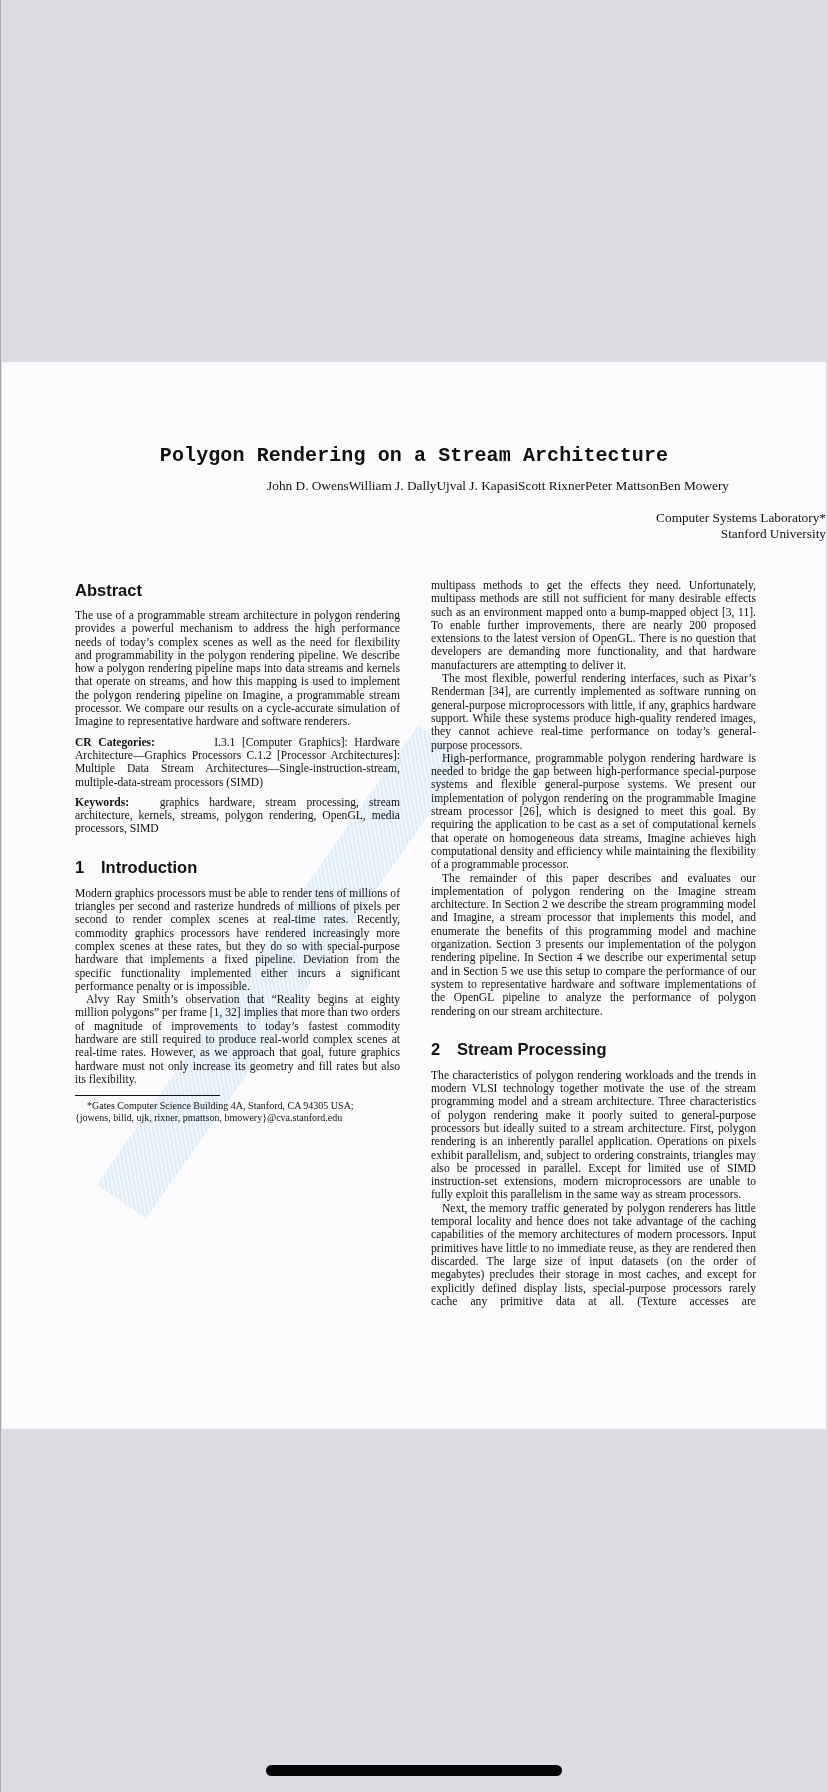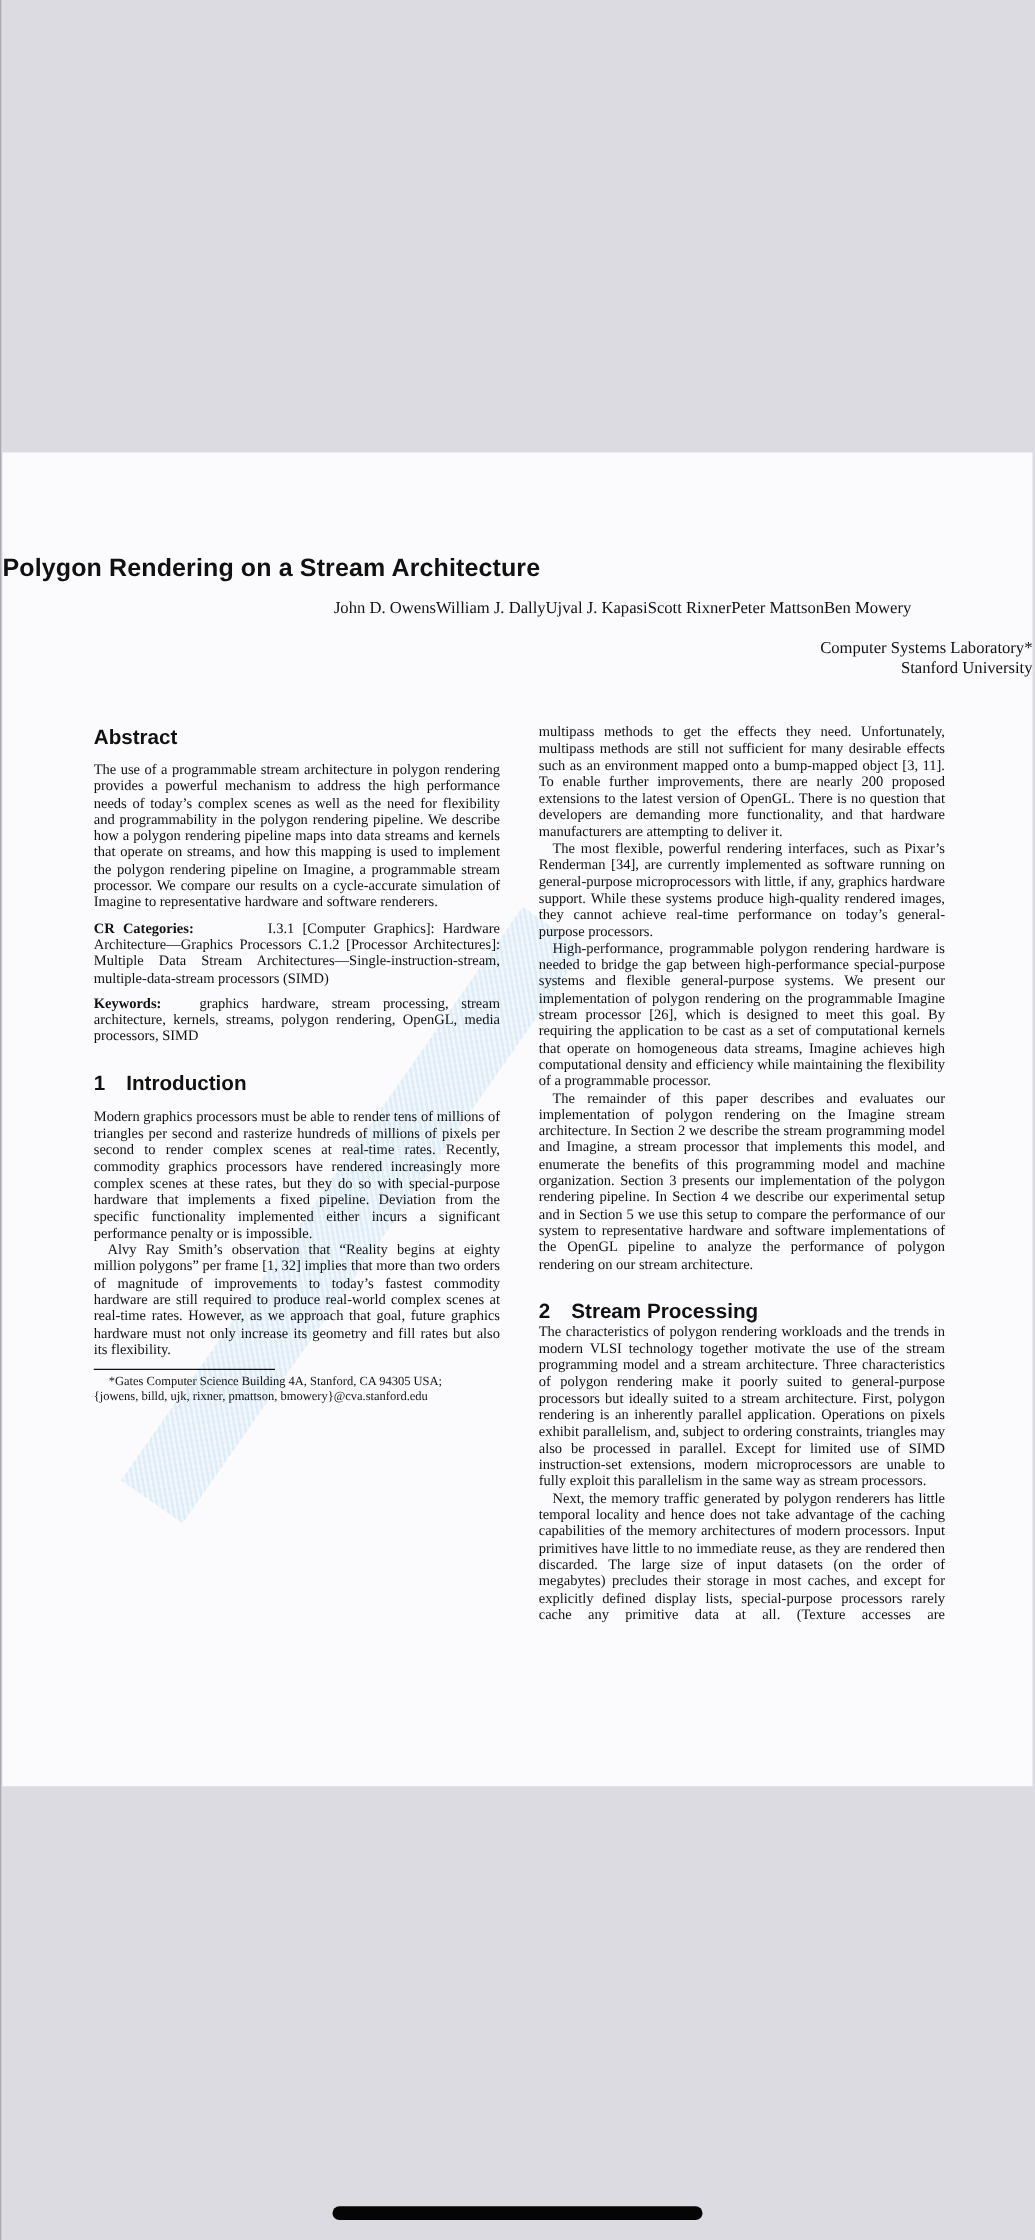--- a/index.html
+++ b/index.html
@@ -19,22 +19,22 @@
     overflow: hidden;
   }
   .watermark {
     position: absolute; left: 250px; top: 330px; width: 60px; height: 560px;
     background: repeating-linear-gradient(45deg, rgba(150,200,235,0.28) 0 2px, rgba(150,200,235,0.10) 2px 4px);
     transform: rotate(35deg);
     transform-origin: center;
     pointer-events: none;
   }
   .title {
-    position: absolute; left: 0; width: 824px; top: 82px; text-align: left;
-    font-family: Liberation Sans, sans-serif; font-weight: bold; font-size: 20px; letter-spacing: 0.1px;
+    position: absolute; left: 0; width: 824px; top: 82px; text-align: center;
+    font-family: Liberation Mono, monospace; font-weight: bold; font-size: 20px; letter-spacing: 0.1px;
   }
   .authors {
     position: absolute; left: 98px; right: 97px; top: 116px;
     display: flex; justify-content: flex-end;
     font-size: 13.3px;
   }
   .affil {
     position: absolute; left: 0; width: 824px; top: 148px; text-align: right;
     font-size: 13.3px; line-height: 16px;
   }
@@ -112,21 +112,21 @@
       <p class="cont">{jowens, billd, ujk, rixner, pmattson, bmowery}@cva.stanford.edu</p>
     </div>
   </div>
 
   <div class="col right">
     <p style="margin-top:-1px;">multipass methods to get the effects they need. Unfortunately, multipass methods are still not sufficient for many desirable effects such as an environment mapped onto a bump-mapped object [3, 11]. To enable further improvements, there are nearly 200 proposed extensions to the latest version of OpenGL. There is no question that developers are demanding more functionality, and that hardware manufacturers are attempting to deliver it.</p>
     <p class="indent">The most flexible, powerful rendering interfaces, such as Pixar’s Renderman [34], are currently implemented as software running on general-purpose microprocessors with little, if any, graphics hardware support. While these systems produce high-quality rendered images, they cannot achieve real-time performance on today’s general-purpose processors.</p>
     <p class="indent">High-performance, programmable polygon rendering hardware is needed to bridge the gap between high-performance special-purpose systems and flexible general-purpose systems. We present our implementation of polygon rendering on the programmable Imagine stream processor [26], which is designed to meet this goal. By requiring the application to be cast as a set of computational kernels that operate on homogeneous data streams, Imagine achieves high computational density and efficiency while maintaining the flexibility of a programmable processor.</p>
     <p class="indent">The remainder of this paper describes and evaluates our implementation of polygon rendering on the Imagine stream architecture. In Section 2 we describe the stream programming model and Imagine, a stream processor that implements this model, and enumerate the benefits of this programming model and machine organization. Section 3 presents our implementation of the polygon rendering pipeline. In Section 4 we describe our experimental setup and in Section 5 we use this setup to compare the performance of our system to representative hardware and software implementations of the OpenGL pipeline to analyze the performance of polygon rendering on our stream architecture.</p>
 
-    <h2 class="h1" style="margin-top:21px; ">
+    <h2 class="h1" style="margin-top:21px; margin-bottom:10px;">
       <span class="num">2</span><span>Stream Processing</span>
     </h2>
     <p>The characteristics of polygon rendering workloads and the trends in modern VLSI technology together motivate the use of the stream programming model and a stream architecture. Three characteristics of polygon rendering make it poorly suited to general-purpose processors but ideally suited to a stream architecture. First, polygon rendering is an inherently parallel application. Operations on pixels exhibit parallelism, and, subject to ordering constraints, triangles may also be processed in parallel. Except for limited use of SIMD instruction-set extensions, modern microprocessors are unable to fully exploit this parallelism in the same way as stream processors.</p>
     <p class="indent" style="text-align-last: justify;">Next, the memory traffic generated by polygon renderers has little temporal locality and hence does not take advantage of the caching capabilities of the memory architectures of modern processors. Input primitives have little to no immediate reuse, as they are rendered then discarded. The large size of input datasets (on the order of megabytes) precludes their storage in most caches, and except for explicitly defined display lists, special-purpose processors rarely cache any primitive data at all. (Texture accesses are</p>
   </div>
 </div>
 
 <div class="home-indicator"></div>
 
 </body></html>

